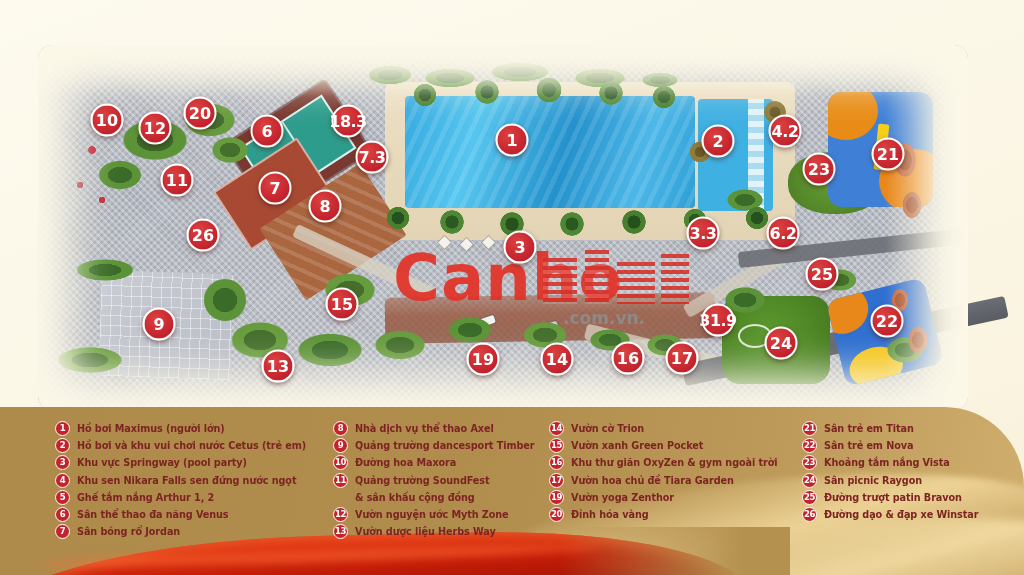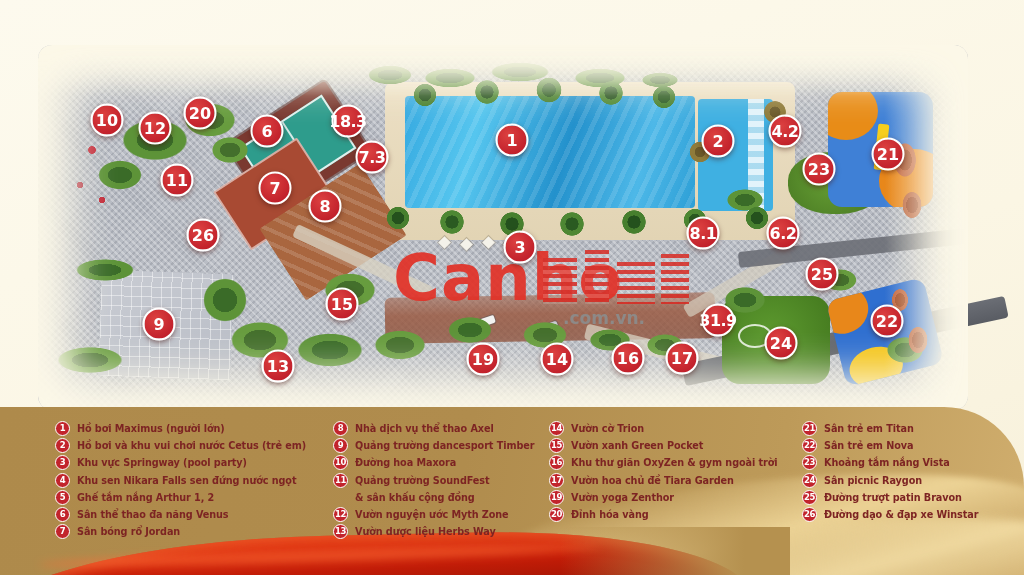--- a/index.html
+++ b/index.html
@@ -220,21 +220,21 @@
     </div>
     <div class="wm-suffix">.com.vn.</div>
   </div>
 
   <div id="markers">
       <div class="marker" style="left: 512px; top: 140px;">1</div>
       <div class="marker" style="left: 718px; top: 141px;">2</div>
       <div class="marker" style="left: 520px; top: 247px;">3</div>
       <div class="marker small" style="left: 372px; top: 157px;">7.3</div>
       <div class="marker small" style="left: 785px; top: 131px;">4.2</div>
-      <div class="marker small" style="left: 703px; top: 233px;">8.1</div>
+      <div class="marker small" style="left: 703px; top: 233px;">3.3</div>
       <div class="marker small" style="left: 783px; top: 233px;">6.2</div>
       <div class="marker" style="left: 267px; top: 131px;">6</div>
       <div class="marker" style="left: 275px; top: 188px;">7</div>
       <div class="marker" style="left: 325px; top: 206px;">8</div>
       <div class="marker" style="left: 159px; top: 324px;">9</div>
       <div class="marker" style="left: 107px; top: 120px;">10</div>
       <div class="marker" style="left: 177px; top: 180px;">11</div>
       <div class="marker" style="left: 155px; top: 128px;">12</div>
       <div class="marker" style="left: 278px; top: 366px;">13</div>
       <div class="marker" style="left: 557px; top: 359px;">14</div>

